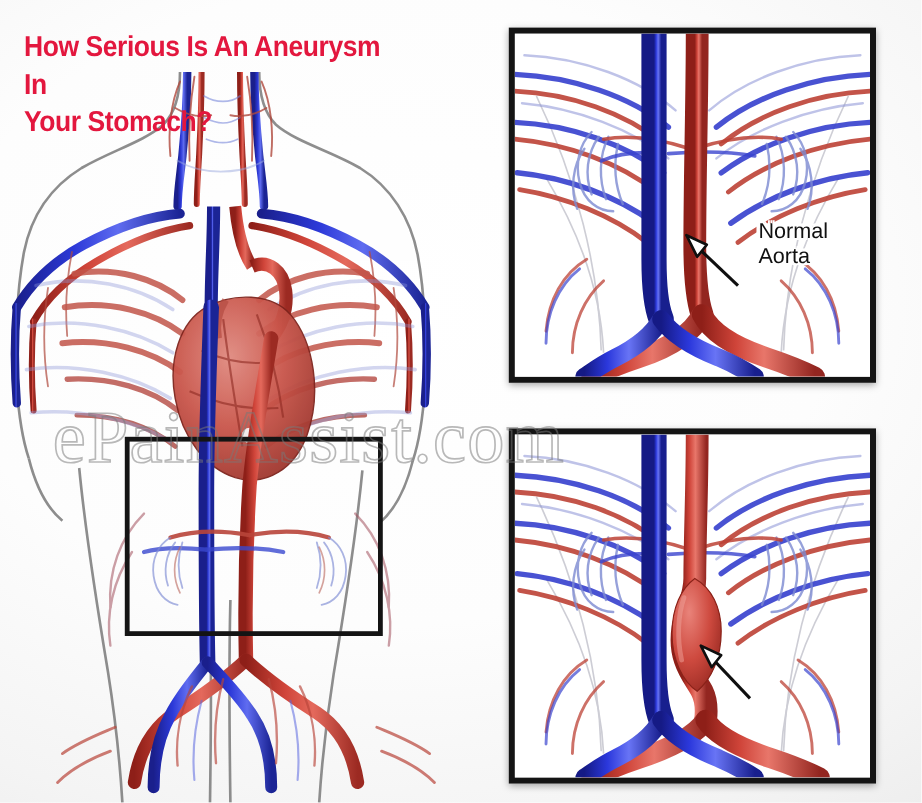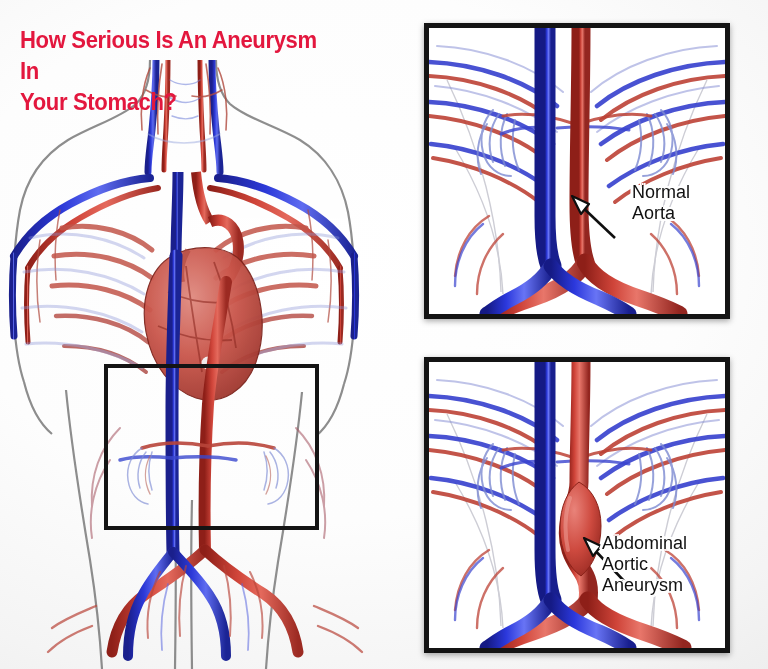--- a/index.html
+++ b/index.html
@@ -262,20 +262,21 @@
           <path d="M314 546 C328 552 344 558 358 568"></path>
           <path d="M92 566 C76 572 60 580 48 592"></path>
           <path d="M318 566 C334 572 350 580 362 592"></path>
         </g>
       </g>
     </svg>
   </div>
 
   <div class="hl-box"></div>
 
+  <div class="watermark">ePainAssist.com</div>
 
   <div class="title">How Serious Is An Aneurysm In
 Your Stomach?</div>
 
   <div class="panel" id="panel-normal">
     <svg width="296" height="286" viewBox="0 0 296 286" xmlns="http://www.w3.org/2000/svg">
       <defs>
         <linearGradient id="pArt" x1="0" y1="0" x2="1" y2="0">
           <stop offset="0" stop-color="#8e1f18"></stop>
           <stop offset="0.3" stop-color="#cf4439"></stop>
@@ -492,17 +493,14 @@
           <path d="M242 196 C260 210 270 234 270 258"></path>
         </g>
       </g>
 
       <g>
         <path d="M196 220 L160 182" stroke="#0f0f0f" stroke-width="2.6" fill="none"></path>
         <path d="M155 176 L172 184 L164 194 Z" fill="#ffffff" stroke="#0f0f0f" stroke-width="2.2" stroke-linejoin="round"></path>
       </g>
     </svg>
   </div>
-  <div class="callout" id="label-aneurysm">Abdominal
-Aortic
-Aneurysm</div>
 
 </div>
 
 </body></html>

